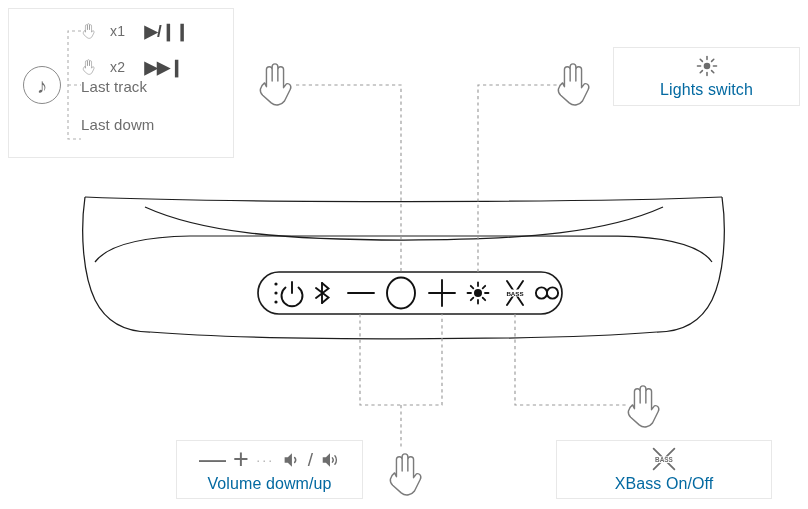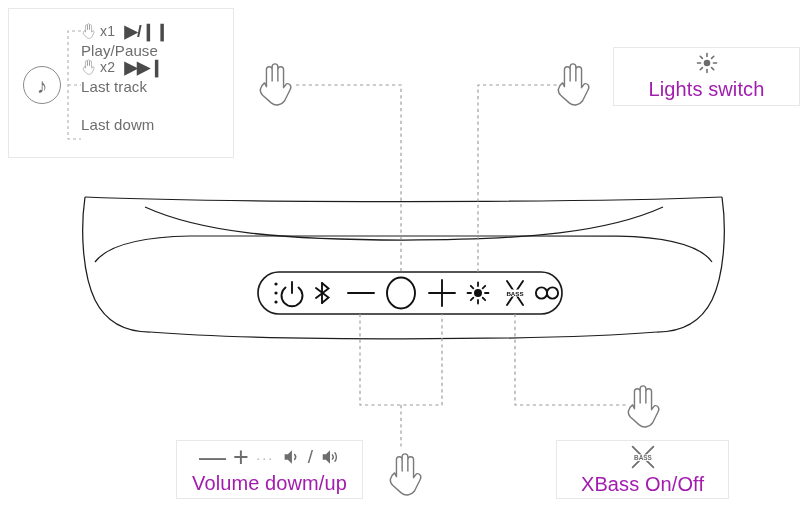--- a/index.html
+++ b/index.html
@@ -15,52 +15,52 @@
 
   
   .box{
     position:absolute;
     border:1px solid #e8e8e8;
     background:#ffffff;
     box-sizing:border-box;
   }
   .box-label{
     text-align:center;
-    font-size:20px;
-    color:#a21caf;
+    font-size:16px;
+    color:#0369a1;
     white-space:nowrap;
     letter-spacing:.1px;
   }
 
   
   #gesture-box{left:8px;top:8px;width:226px;height:150px;}
   #note-badge{
     position:absolute;left:14px;top:57px;width:36px;height:36px;
     border:1.6px solid #8a8a8a;border-radius:50%;
     display:flex;align-items:center;justify-content:center;
   }
   #note-badge span{font-size:21px;line-height:1;color:#6d6d6d;}
 
   .gesture-row{position:absolute;left:72px;width:150px;}
   .gesture-row .line1{
-    display:flex;align-items:center;gap:2px;height:20px;
+    display:flex;align-items:center;gap:12px;height:20px;
   }
   .gesture-row .hand{display:inline-block;width:17px;height:17px;}
   .gesture-row .cnt{font-size:14px;color:#6d6d6d;margin-right:7px;letter-spacing:.3px;}
   .gesture-row .glyph{font-size:17px;color:#4a4a4a;line-height:1;letter-spacing:-.5px;font-weight:bold;}
   .gesture-row .cap{font-size:15px;color:#6d6d6d;margin-top:1px;letter-spacing:.1px;}
 
   
   #bracket{position:absolute;left:55px;top:20px;width:18px;height:112px;}
 
   
   #lights-box{left:613px;top:47px;width:187px;height:59px;
     display:flex;flex-direction:column;align-items:center;justify-content:center;gap:4px;}
   
-  #xbass-box{left:556px;top:440px;width:173px;height:59px;
+  #xbass-box{left:556px;top:440px;width:216px;height:59px;
     display:flex;flex-direction:column;align-items:center;justify-content:center;gap:3px;}
   
   #volume-box{left:176px;top:440px;width:187px;height:59px;
     display:flex;flex-direction:column;align-items:center;justify-content:center;gap:2px;}
   #vol-icons{display:flex;align-items:center;gap:7px;height:26px;}
   #vol-icons .sign{font-size:27px;color:#6d6d6d;line-height:1;font-weight:300;}
   #vol-icons .dots{font-size:15px;color:#b8b8b8;letter-spacing:1px;}
   #vol-icons .slash{font-size:19px;color:#6d6d6d;}
 
   
@@ -191,21 +191,20 @@
     </svg>
 
     <div class="gesture-row" style="top:12px;">
       <div class="line1">
         <svg class="hand" viewBox="0 0 46 50">
           <path class="handico-sm" d="M9,22 C4,26 3,31 7,35 L16,43 C21,47 27,45 30,41 L36,29 C38,25 35,22 32,23 L29,27 L29,8 C29,4 23,4 23,8 L23,20 L23,5 C23,1 17,1 17,5 L17,20 L17,8 C17,4 11,4 11,8 L11,26 Z"></path>
         </svg>
         <span class="cnt">x1</span>
         <span class="glyph">▶/❙❙</span>
       </div>
-      <div class="cap">Play/Pause</div>
     </div>
 
     <div class="gesture-row" style="top:48px;">
       <div class="line1">
         <svg class="hand" viewBox="0 0 46 50">
           <path class="handico-sm" d="M9,22 C4,26 3,31 7,35 L16,43 C21,47 27,45 30,41 L36,29 C38,25 35,22 32,23 L29,27 L29,8 C29,4 23,4 23,8 L23,20 L23,5 C23,1 17,1 17,5 L17,20 L17,8 C17,4 11,4 11,8 L11,26 Z"></path>
         </svg>
         <span class="cnt">x2</span>
         <span class="glyph">▶▶❙</span>
       </div>

